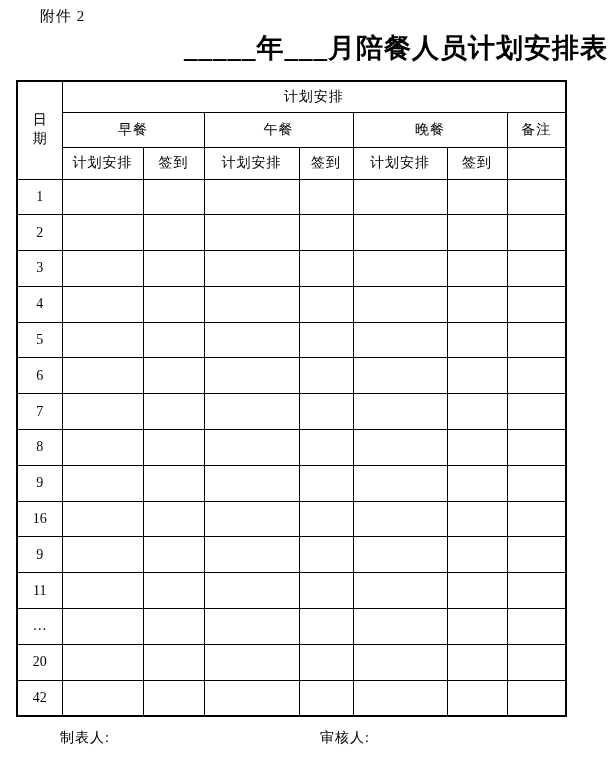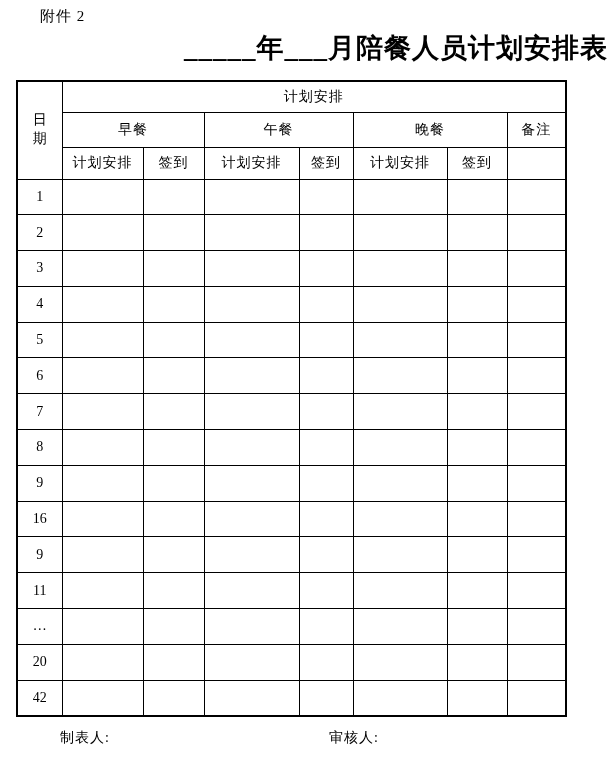--- a/index.html
+++ b/index.html
@@ -66,21 +66,21 @@
     letter-spacing: 1px;
   }
   .footer-label {
     position: absolute;
     top: 729px;
     font-size: 14px;
     letter-spacing: 1px;
     margin-left: 32px;
   }
   .footer-preparer { left: 28px; }
-  .footer-reviewer { left: 297px; }
+  .footer-reviewer { left: 288px; }
 </style>
 </head>
 <body>
 
 <div class="attachment-label">附件 2</div>
 
 <div class="page-title">_____年___月陪餐人员计划安排表</div>
 
 <table class="schedule">
   <colgroup>

